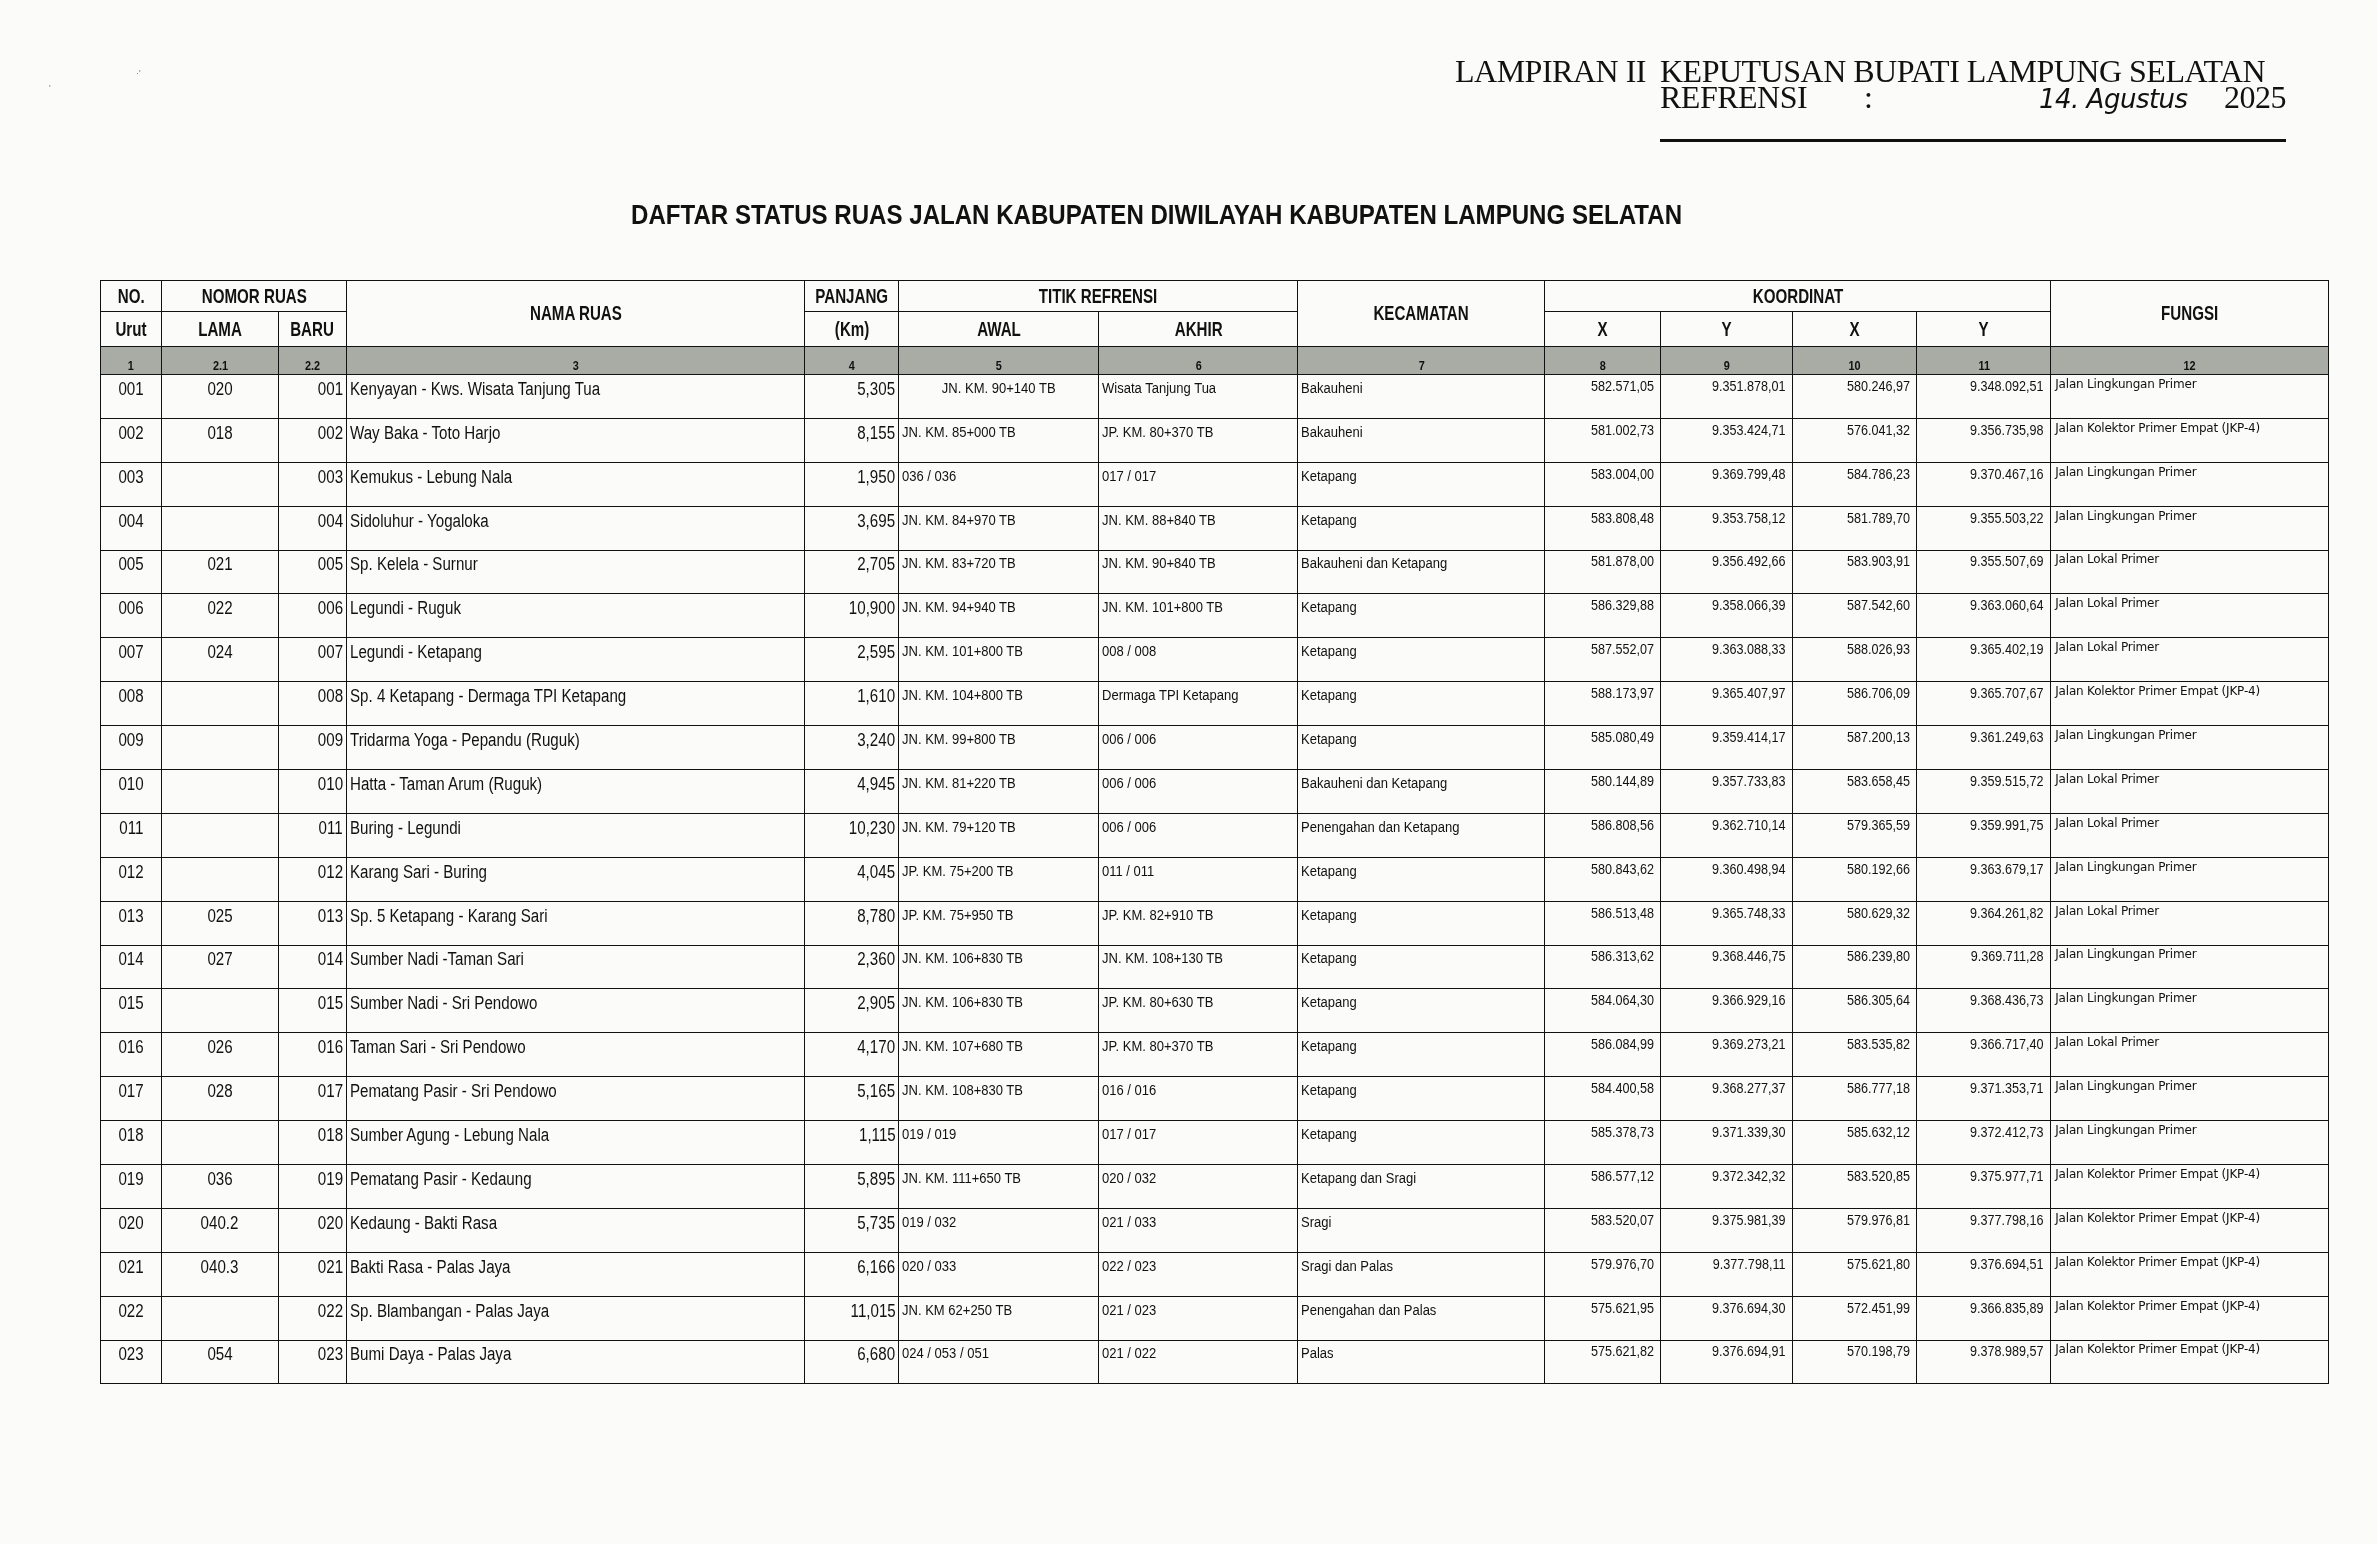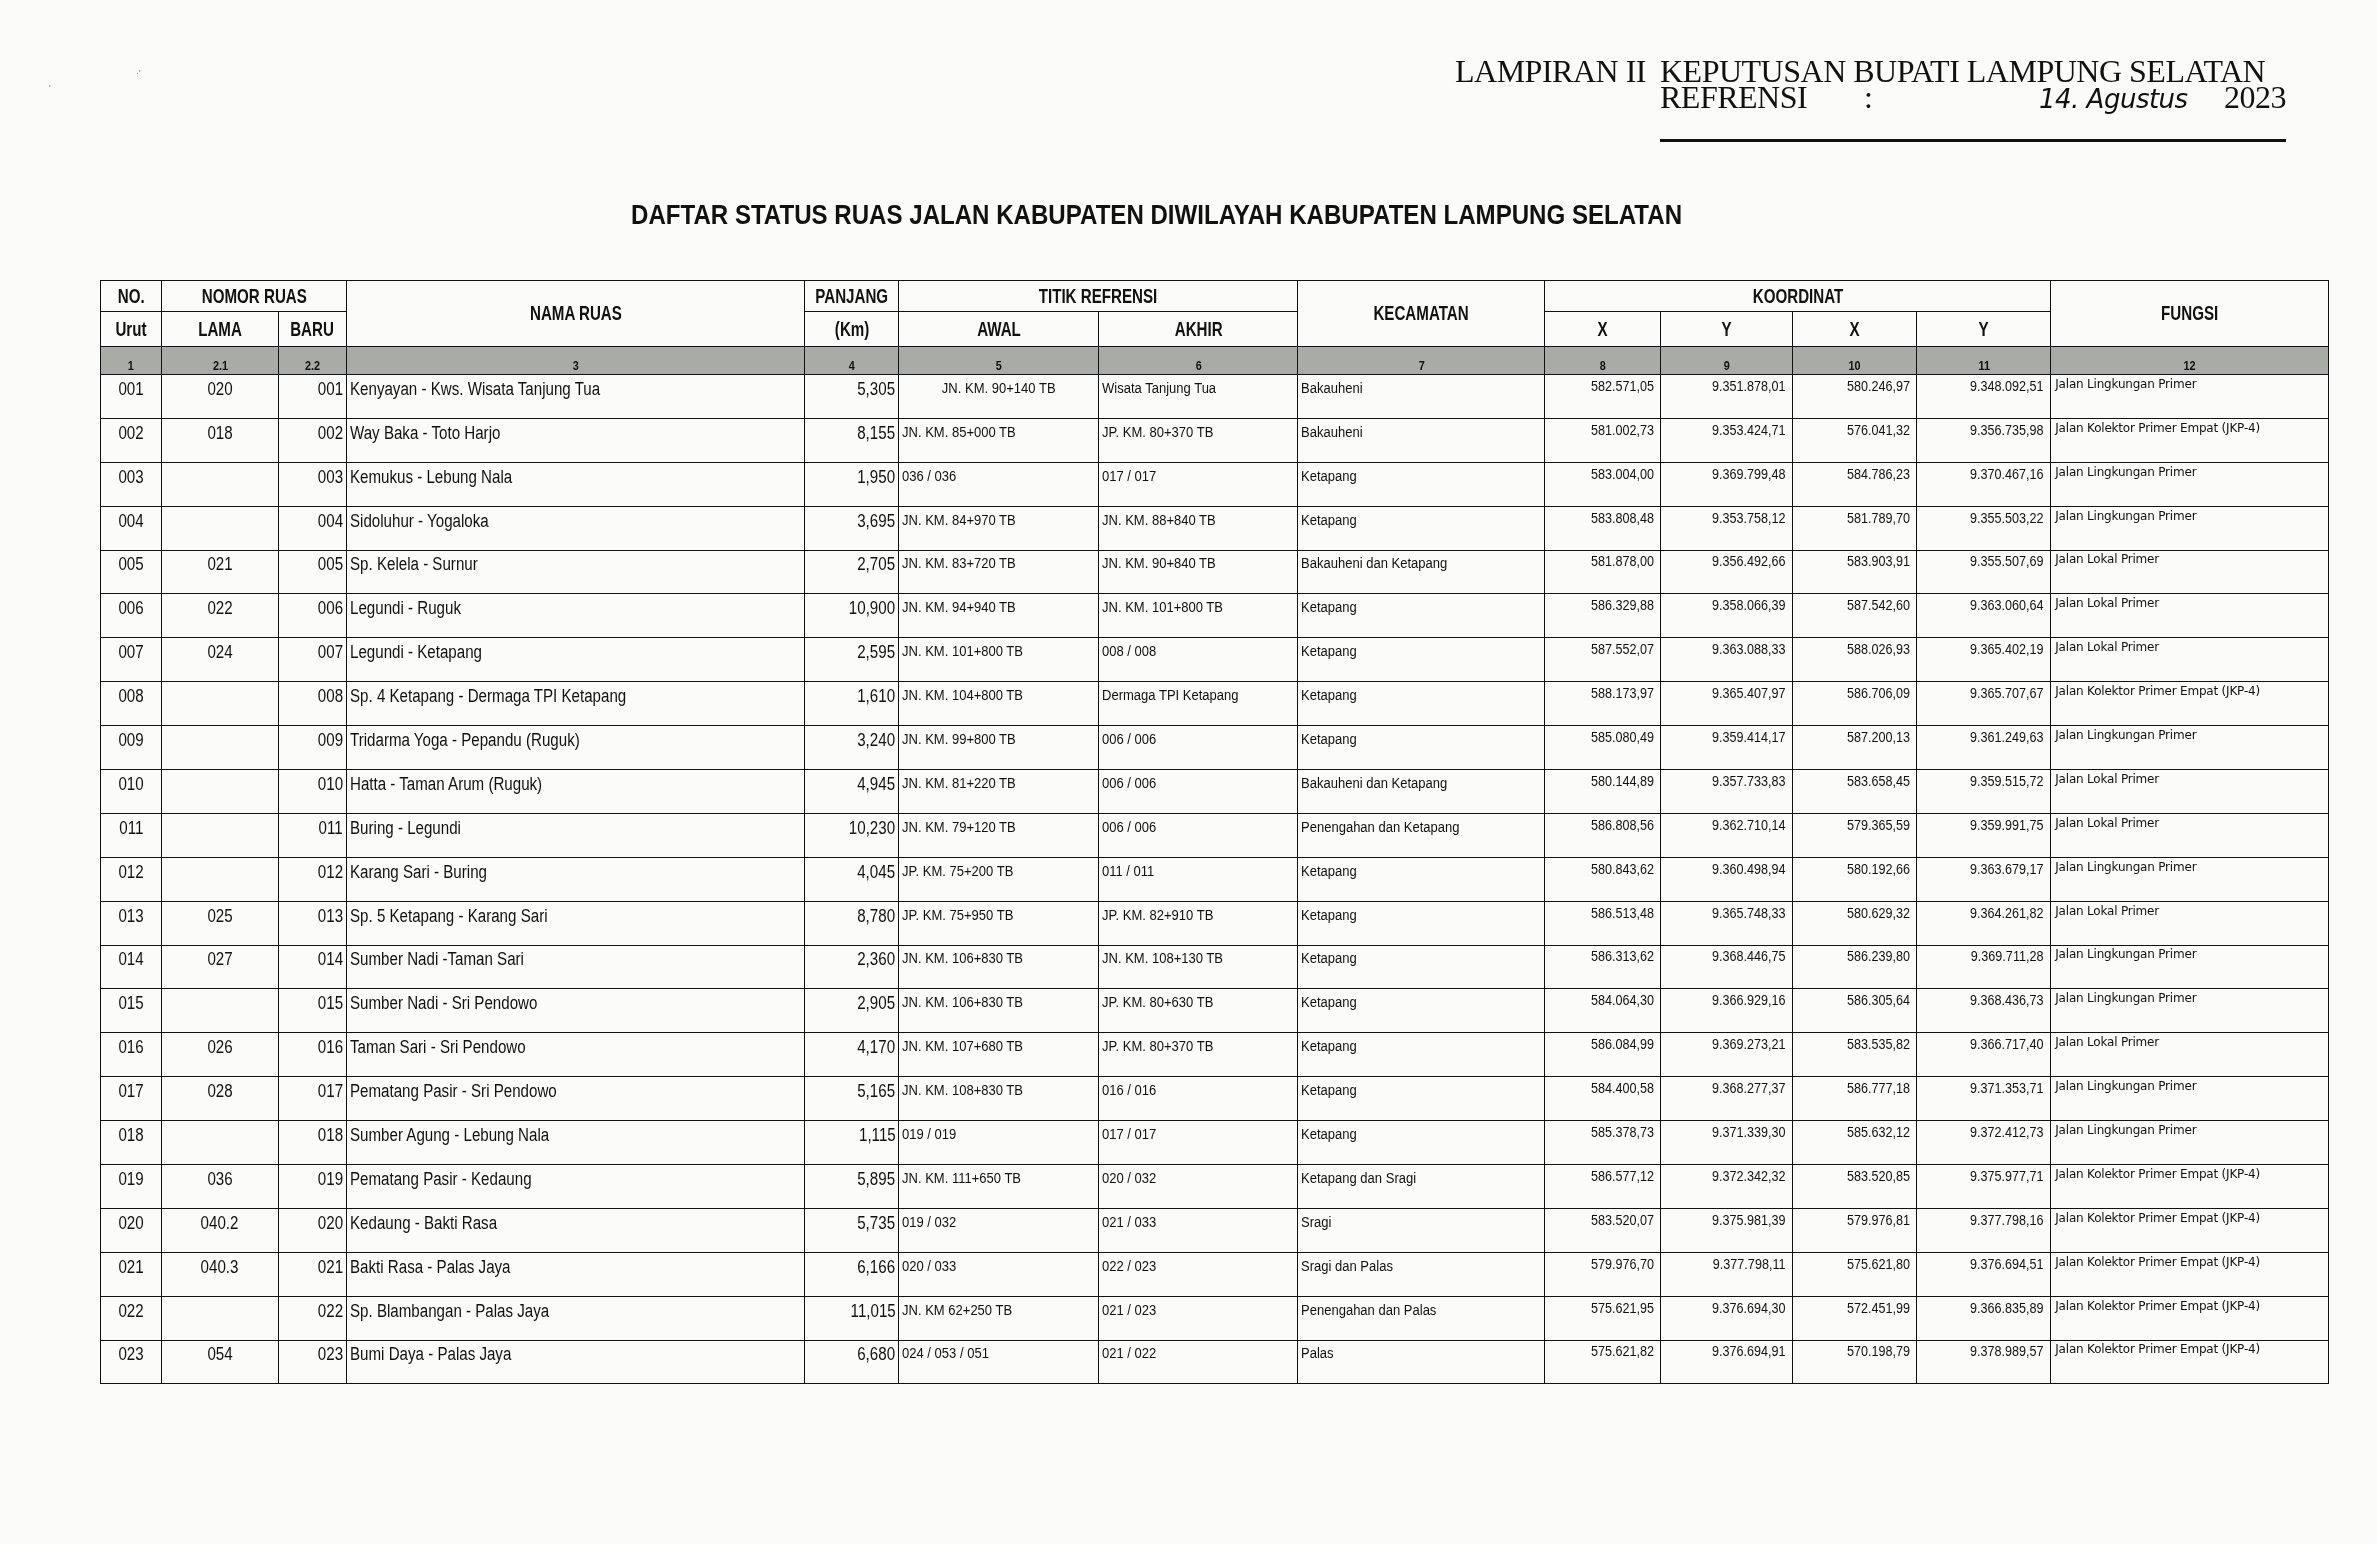--- a/index.html
+++ b/index.html
@@ -53,21 +53,21 @@
 <div class="scan-mark" style="left:49px;top:83px;">'</div>
 <div class="scan-mark" style="left:136px;top:68px;">·'</div>
 
 <div class="lampiran">
   <div class="lab">LAMPIRAN II</div>
   <div class="blk">
     <div class="line">KEPUTUSAN BUPATI LAMPUNG SELATAN</div>
     <div class="line">
       <span class="k">REFRENSI</span><span>:</span>
       <span class="hw" style="position:absolute;left:379px;top:1.9px;">14. Agustus</span>
-      <span class="r">2023</span>
+      <span class="r">2025</span>
     </div>
     <div class="uline"></div>
   </div>
 </div>
 
 <div class="title">DAFTAR STATUS RUAS JALAN KABUPATEN DIWILAYAH KABUPATEN LAMPUNG SELATAN</div>
 
 <table class="grid">
   <colgroup>
     <col style="width:61px">

